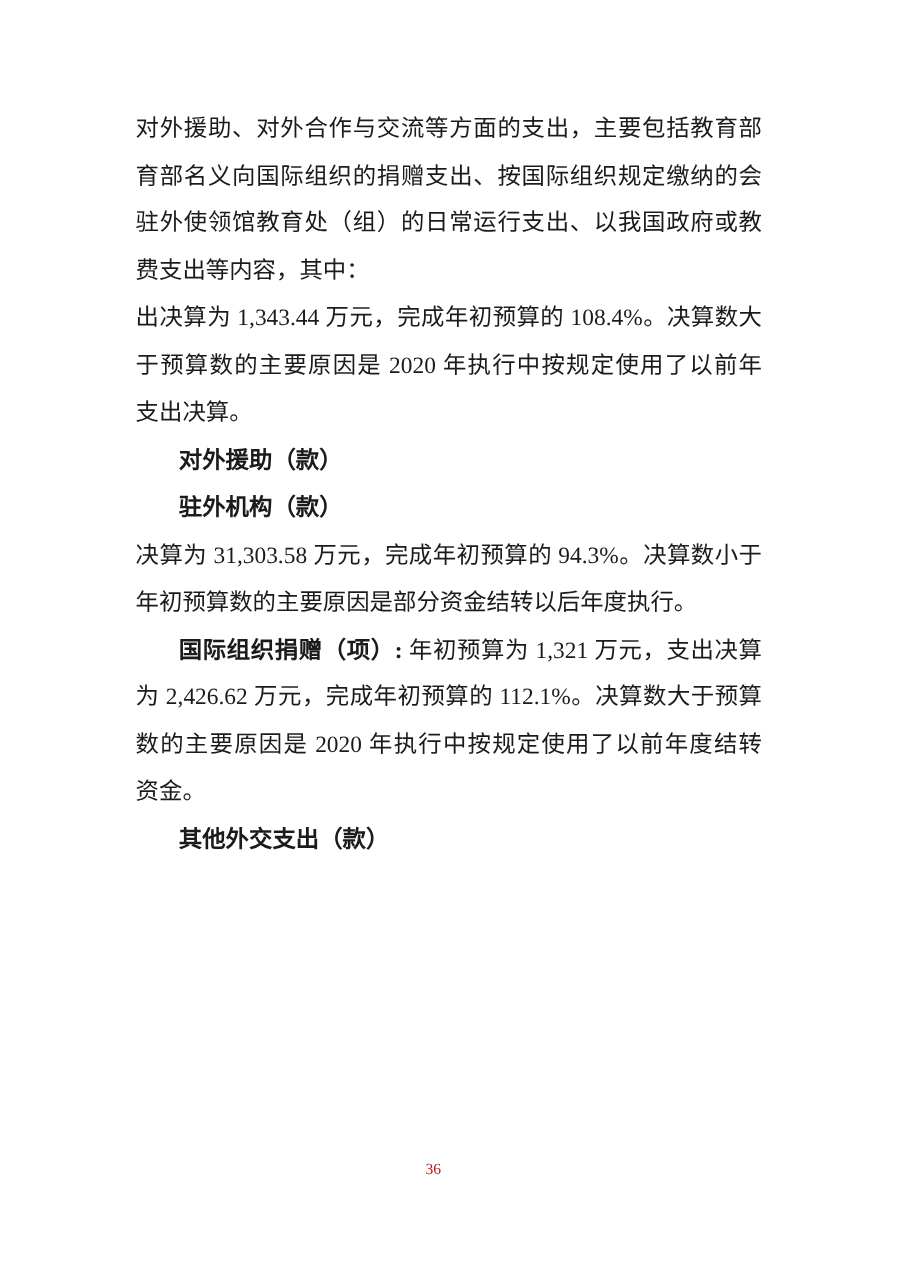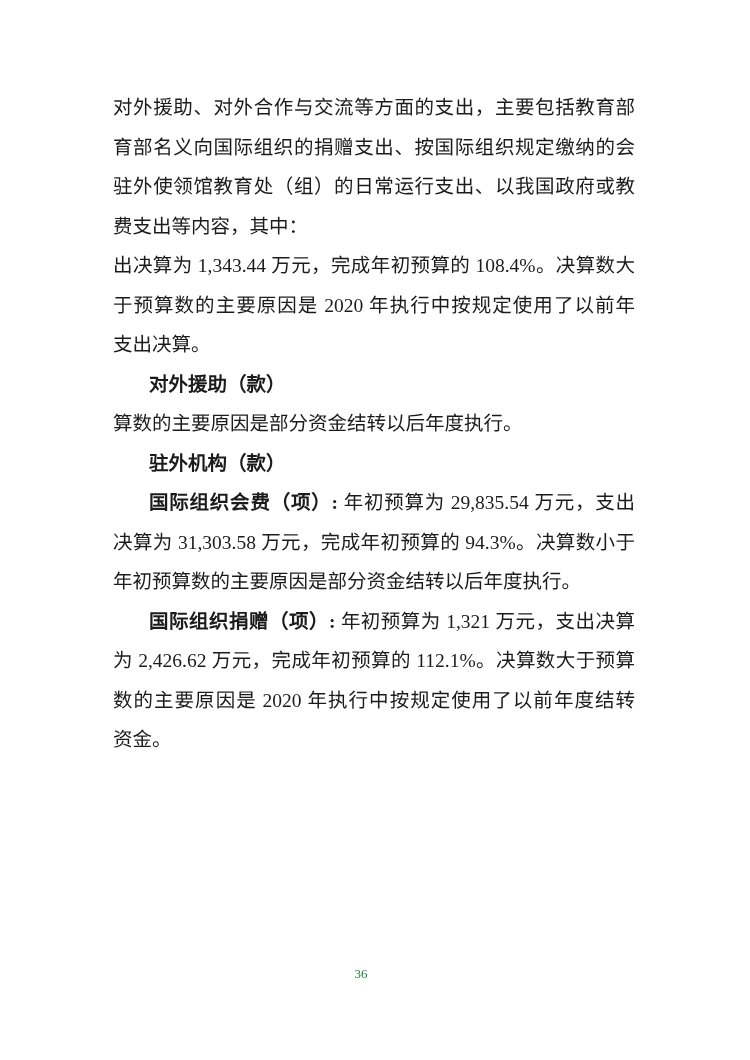--- a/index.html
+++ b/index.html
@@ -48,51 +48,50 @@
   .b {
     font-weight: 700;
   }
   .pageno {
     position: absolute;
     left: 0;
     top: 966px;
     width: 722px; 
     text-align: center;
     font-size: 13px;
-    color: #15803d;
+    color: #b91c1c;
   }
 </style>
 </head>
 <body>
 
 <div class="page">
   <div class="content">
 
     <div class="line j"><span class="b"></span><span>对外援助、对外合作与交流等方面的支出，主要包括教育部</span></div>
     <div class="line j"><span class="b"></span><span>育部名义向国际组织的捐赠支出、按国际组织规定缴纳的会</span></div>
     <div class="line j"><span class="b"></span><span>驻外使领馆教育处（组）的日常运行支出、以我国政府或教</span></div>
     <div class="line"><span class="b"></span><span>费支出等内容，其中：</span></div>
 
 
     <div class="line j"><span class="b"></span><span>出决算为 1,343.44 万元，完成年初预算的 108.4%。决算数大</span></div>
     <div class="line j"><span class="b"></span><span>于预算数的主要原因是 2020 年执行中按规定使用了以前年</span></div>
     <div class="line"><span class="b"></span><span>支出决算。</span></div>
 
     <div class="line ind"><span class="b">对外援助（款）</span><span></span></div>
 
-    <div class="line"><span class="b"></span><span>算数的主要原因是部分资金结转以后年度执行。</span></div>
 
     <div class="line ind"><span class="b">驻外机构（款）</span><span></span></div>
 
-    <div class="line ind j"><span class="b">国际组织会费（项）: </span><span>年初预算为 29,835.54 万元，支出</span></div>
     <div class="line j"><span class="b"></span><span>决算为 31,303.58 万元，完成年初预算的 94.3%。决算数小于</span></div>
     <div class="line"><span class="b"></span><span>年初预算数的主要原因是部分资金结转以后年度执行。</span></div>
 
     <div class="line ind j"><span class="b">国际组织捐赠（项）: </span><span>年初预算为 1,321 万元，支出决算</span></div>
     <div class="line j"><span class="b"></span><span>为 2,426.62 万元，完成年初预算的 112.1%。决算数大于预算</span></div>
     <div class="line j"><span class="b"></span><span>数的主要原因是 2020 年执行中按规定使用了以前年度结转</span></div>
     <div class="line"><span class="b"></span><span>资金。</span></div>
 
+    <div class="line ind"><span class="b">其他外交支出（款）</span><span></span></div>
 
   </div>
 
   <div class="pageno">36</div>
 </div>
 
 </body></html>

